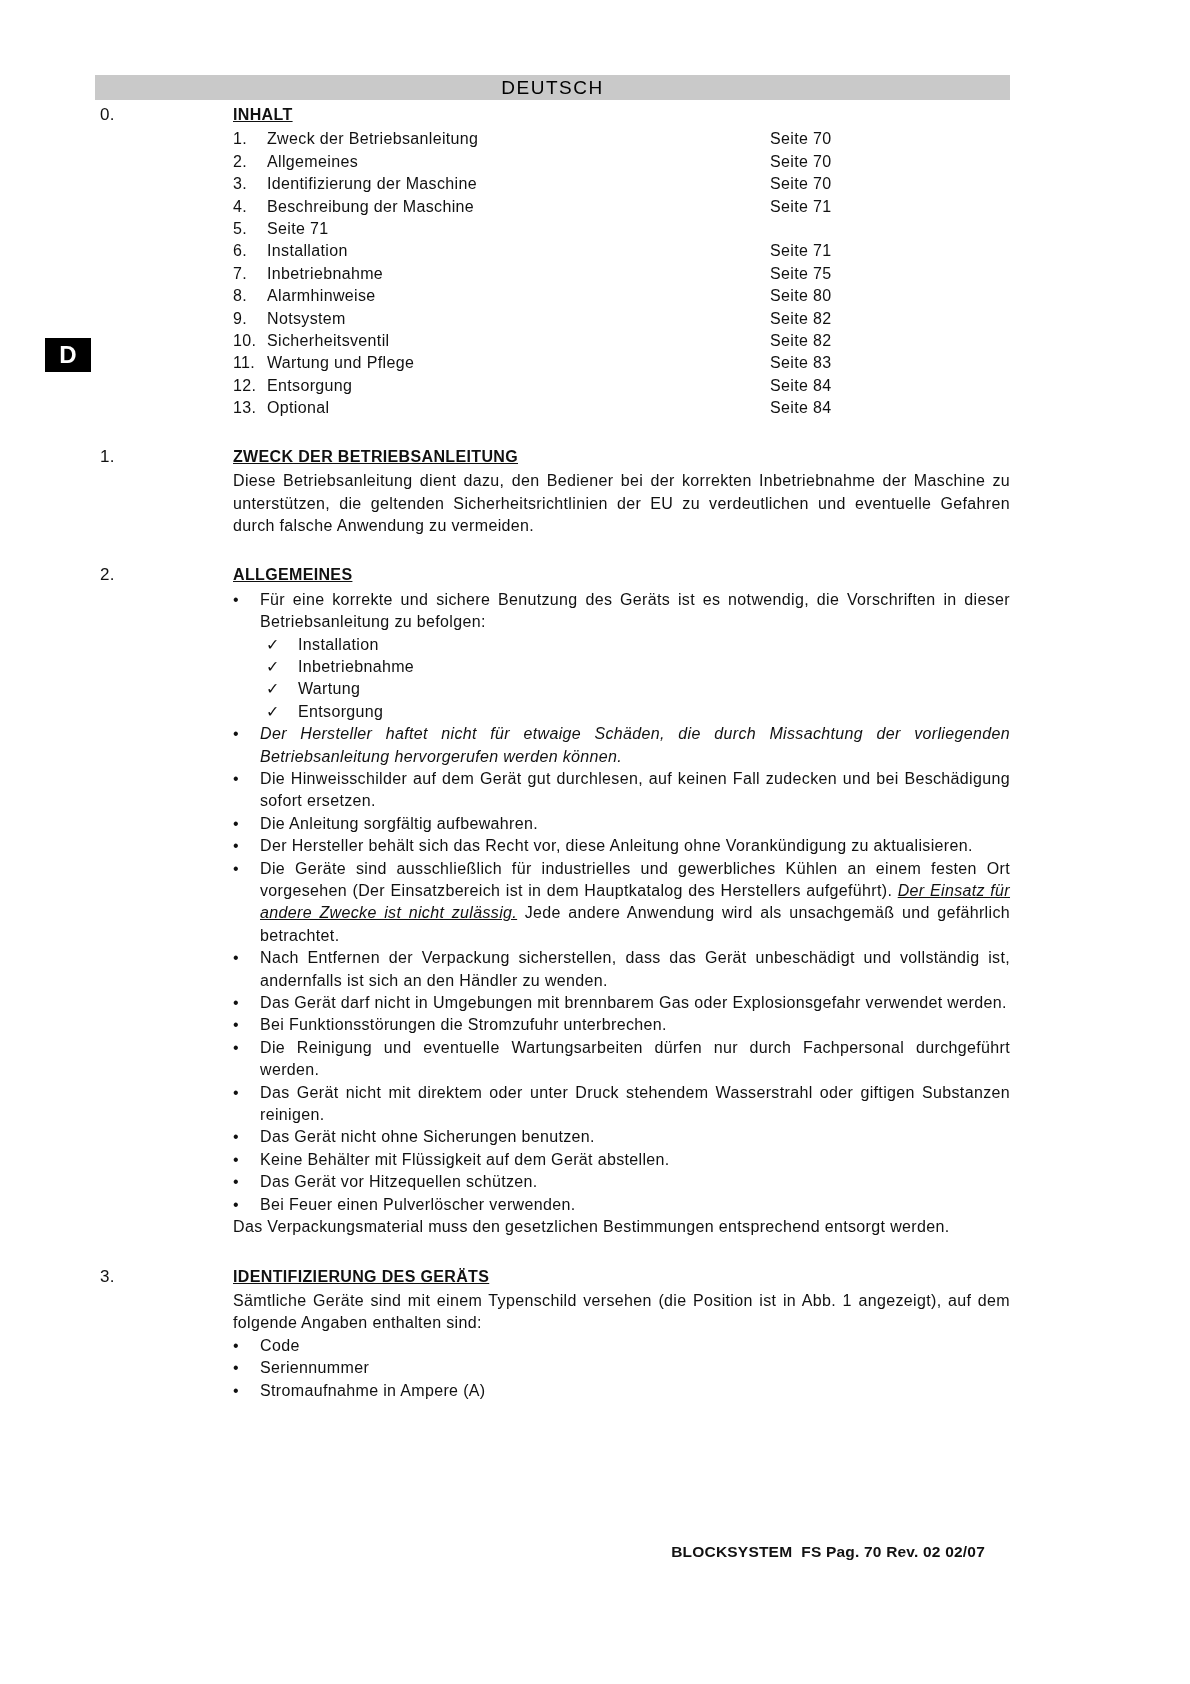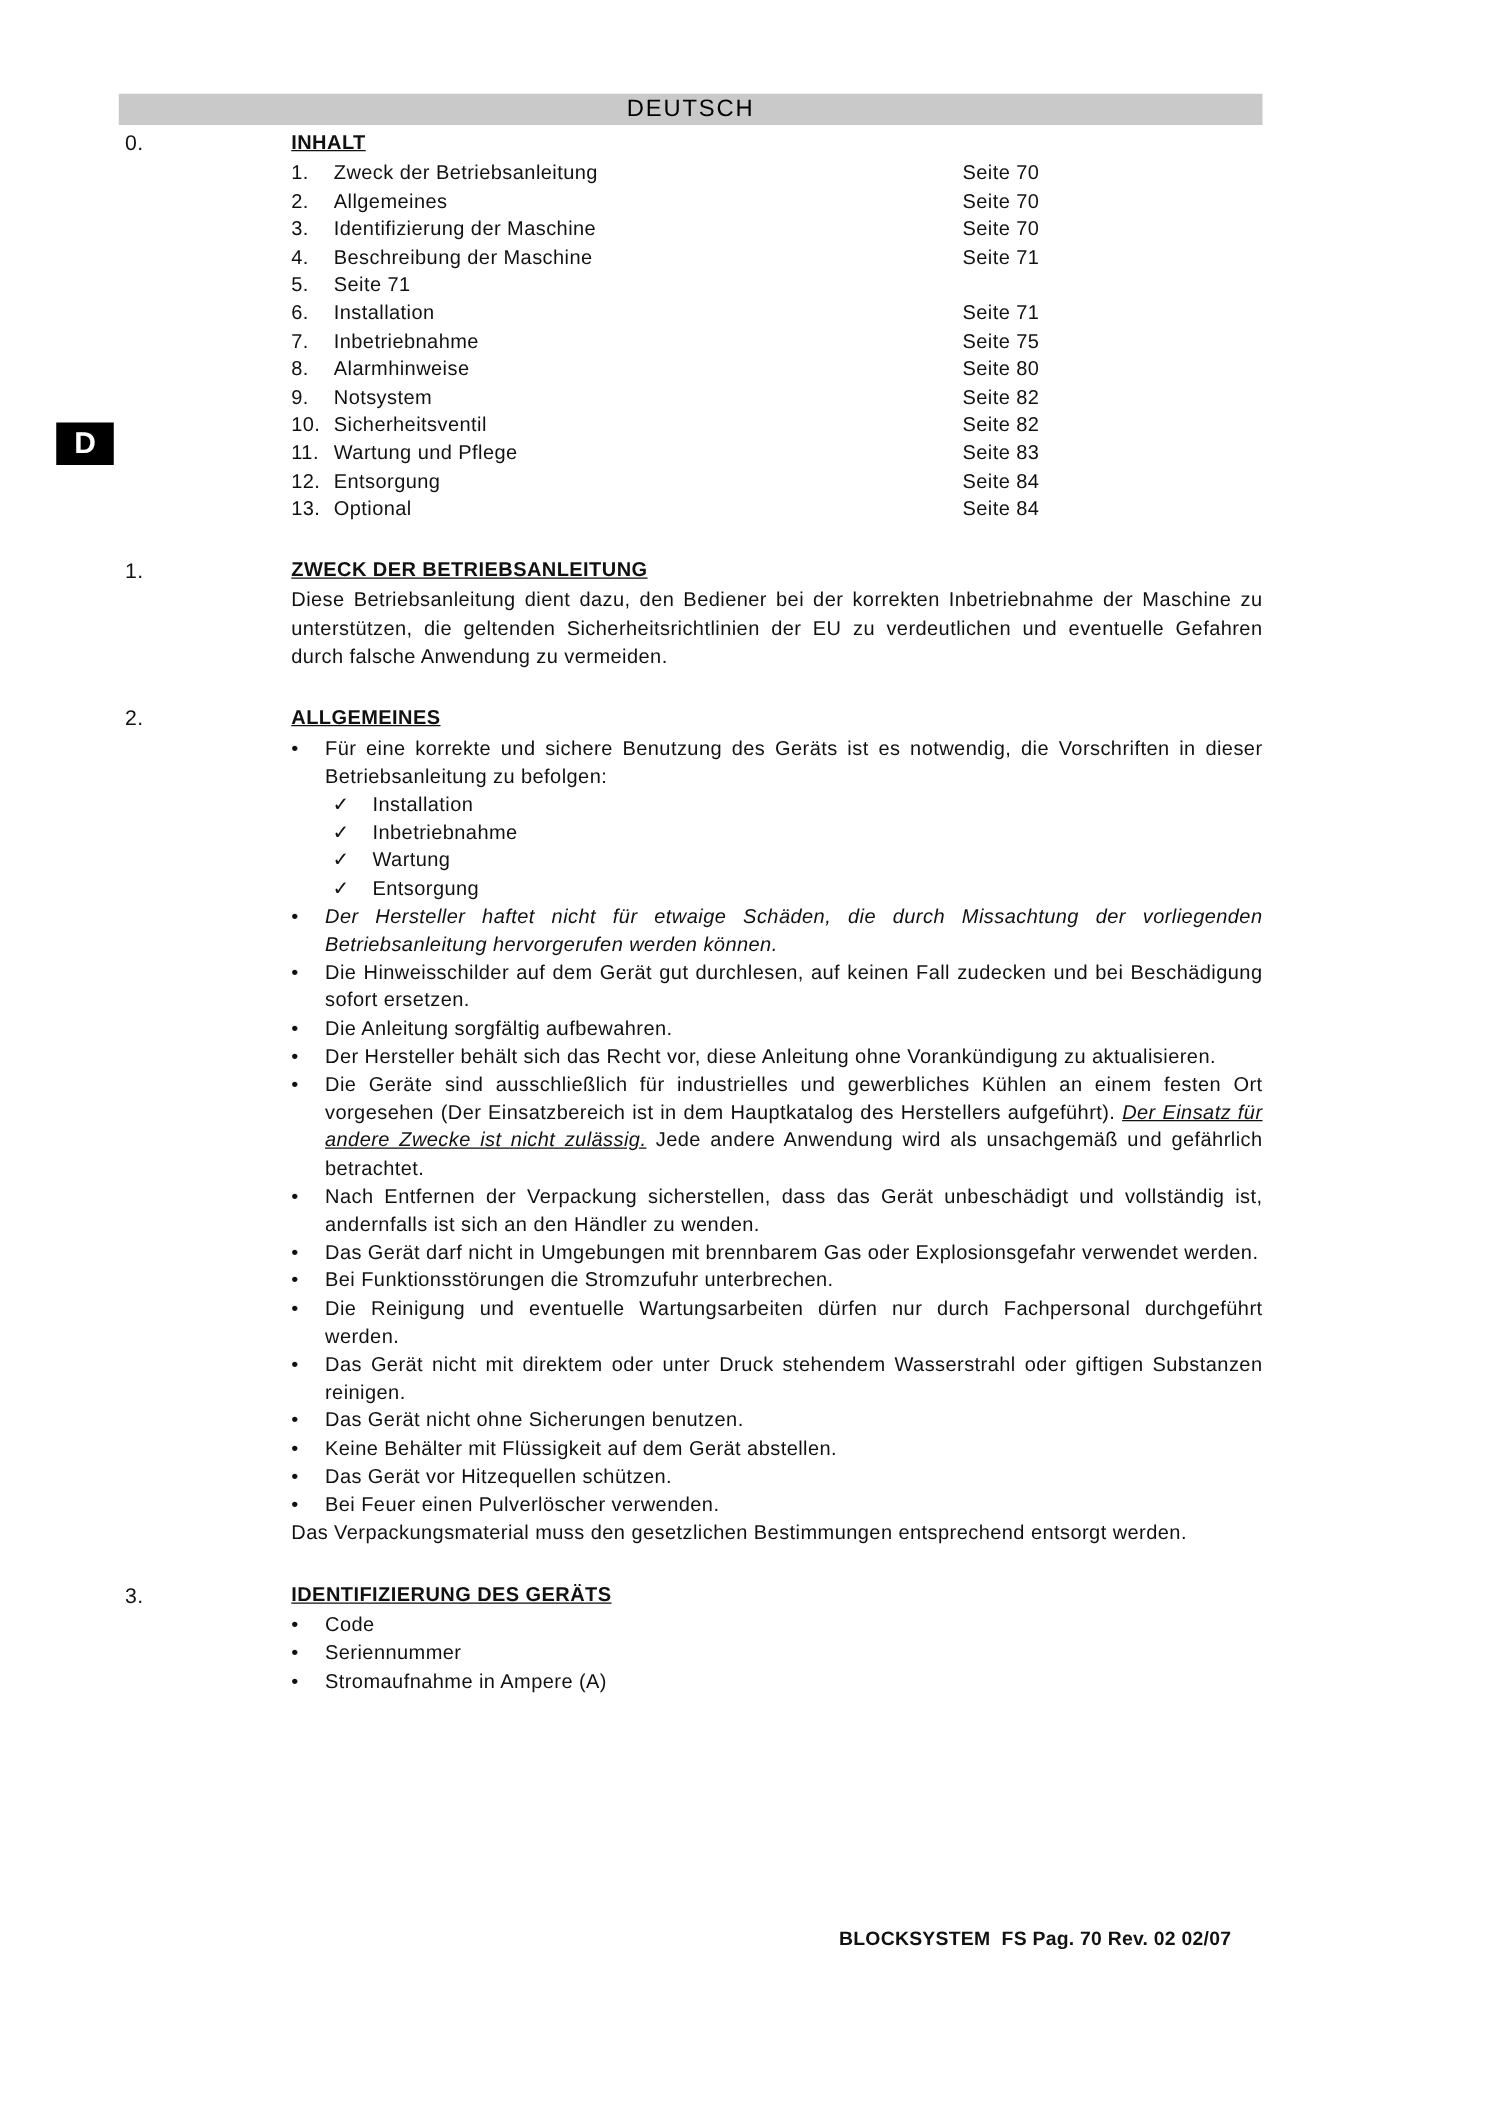--- a/index.html
+++ b/index.html
@@ -255,20 +255,21 @@
         </div>
 
         <div class="para">Das Verpackungsmaterial muss den gesetzlichen Bestimmungen entsprechend entsorgt werden.</div>
       </div>
     </div>
 
     <div class="sec">
       <div class="sec-num">3.</div>
       <div class="sec-body">
         <div class="sec-title">IDENTIFIZIERUNG DES GERÄTS</div>
+        <div class="para">Sämtliche Geräte sind mit einem Typenschild versehen (die Position ist in Abb. 1 angezeigt), auf dem folgende Angaben enthalten sind:</div>
         <div class="bullet">
           <span class="bdot">•</span>
           <span class="btext">Code</span>
         </div>
         <div class="bullet">
           <span class="bdot">•</span>
           <span class="btext">Seriennummer</span>
         </div>
         <div class="bullet">
           <span class="bdot">•</span>

